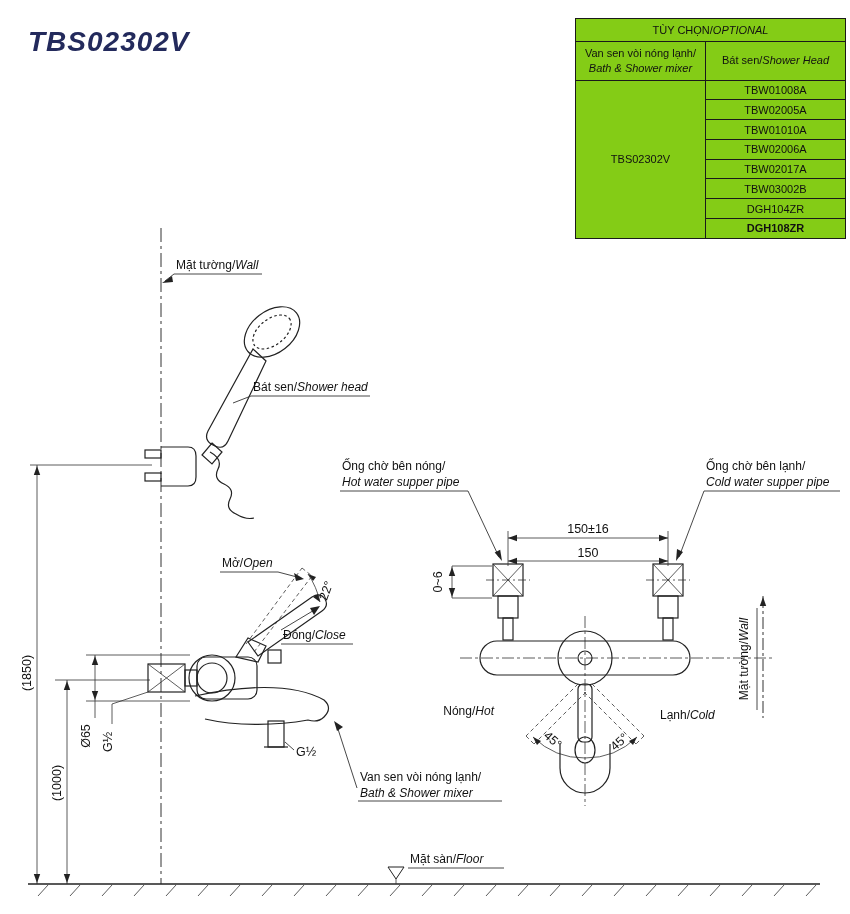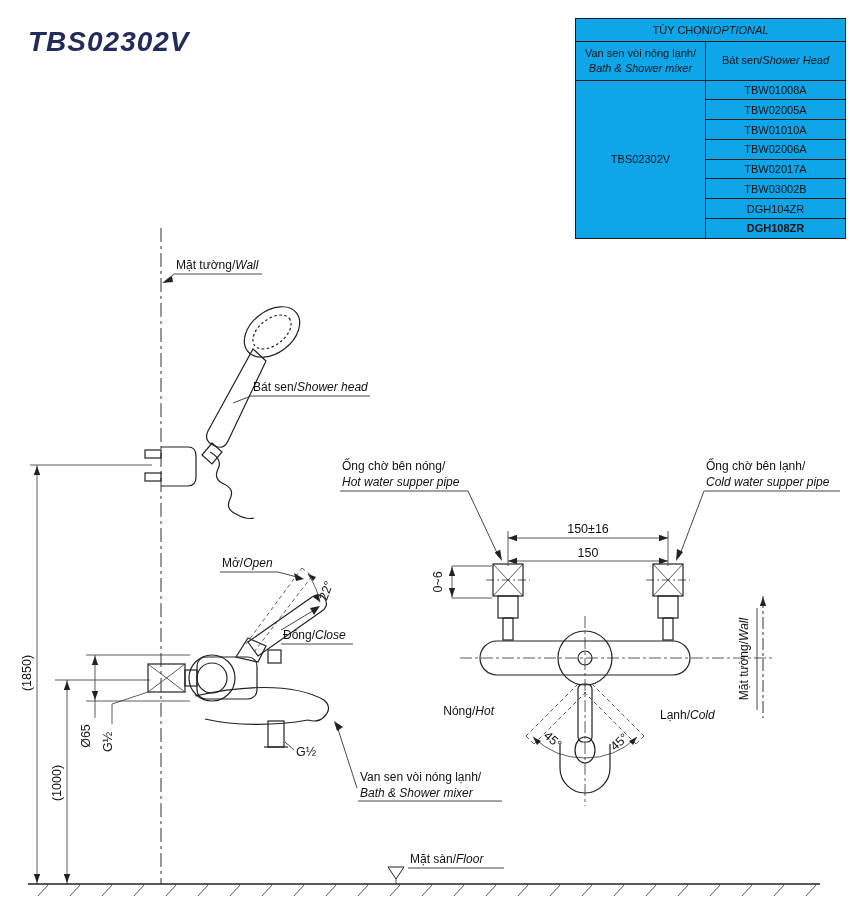--- a/index.html
+++ b/index.html
@@ -1,20 +1,20 @@
 <!DOCTYPE html>
 <html><head>
 <meta charset="utf-8">
 <style>
   * { margin:0; padding:0; box-sizing:border-box; }
   html,body { background:#ffffff; font-family:"Liberation Sans", sans-serif; }
   .page { position:relative; width:850px; height:914px; background:#ffffff; overflow:hidden; }
   .drawing-svg { position:absolute; left:0; top:0; }
   .page-title { position:absolute; left:28px; top:26px; font-size:28px; font-weight:bold; font-style:italic; color:#232a5c; letter-spacing:1px; }
-  .spec-table { position:absolute; left:575px; top:18px; width:271px; border:1.5px solid #1a1a1a; font-size:11px; color:#111; background:#0ea5e9; }
+  .spec-table { position:absolute; left:575px; top:18px; width:271px; border:1.5px solid #1a1a1a; font-size:11px; color:#111; background:#84cc16; }
   .t-header { height:23px; display:flex; align-items:center; justify-content:center; border-bottom:1px solid #1a1a1a; }
   .t-sub { display:flex; border-bottom:1px solid #1a1a1a; }
   .t-sub .cell { padding:4px 2px; text-align:center; display:flex; flex-direction:column; justify-content:center; line-height:1.35; }
   .cell-left { width:130px; border-right:1px solid #1a1a1a; }
   .cell-right { flex:1; }
   .t-body { display:flex; height:157px; }
   .code-cell { width:130px; border-right:1px solid #1a1a1a; display:flex; align-items:center; justify-content:center; }
   .codes { flex:1; display:flex; flex-direction:column; }
   .code-row { flex:1; display:flex; align-items:center; justify-content:center; border-bottom:1px solid #1a1a1a; }
   .code-row:last-child { border-bottom:none;font-weight:bold; }

